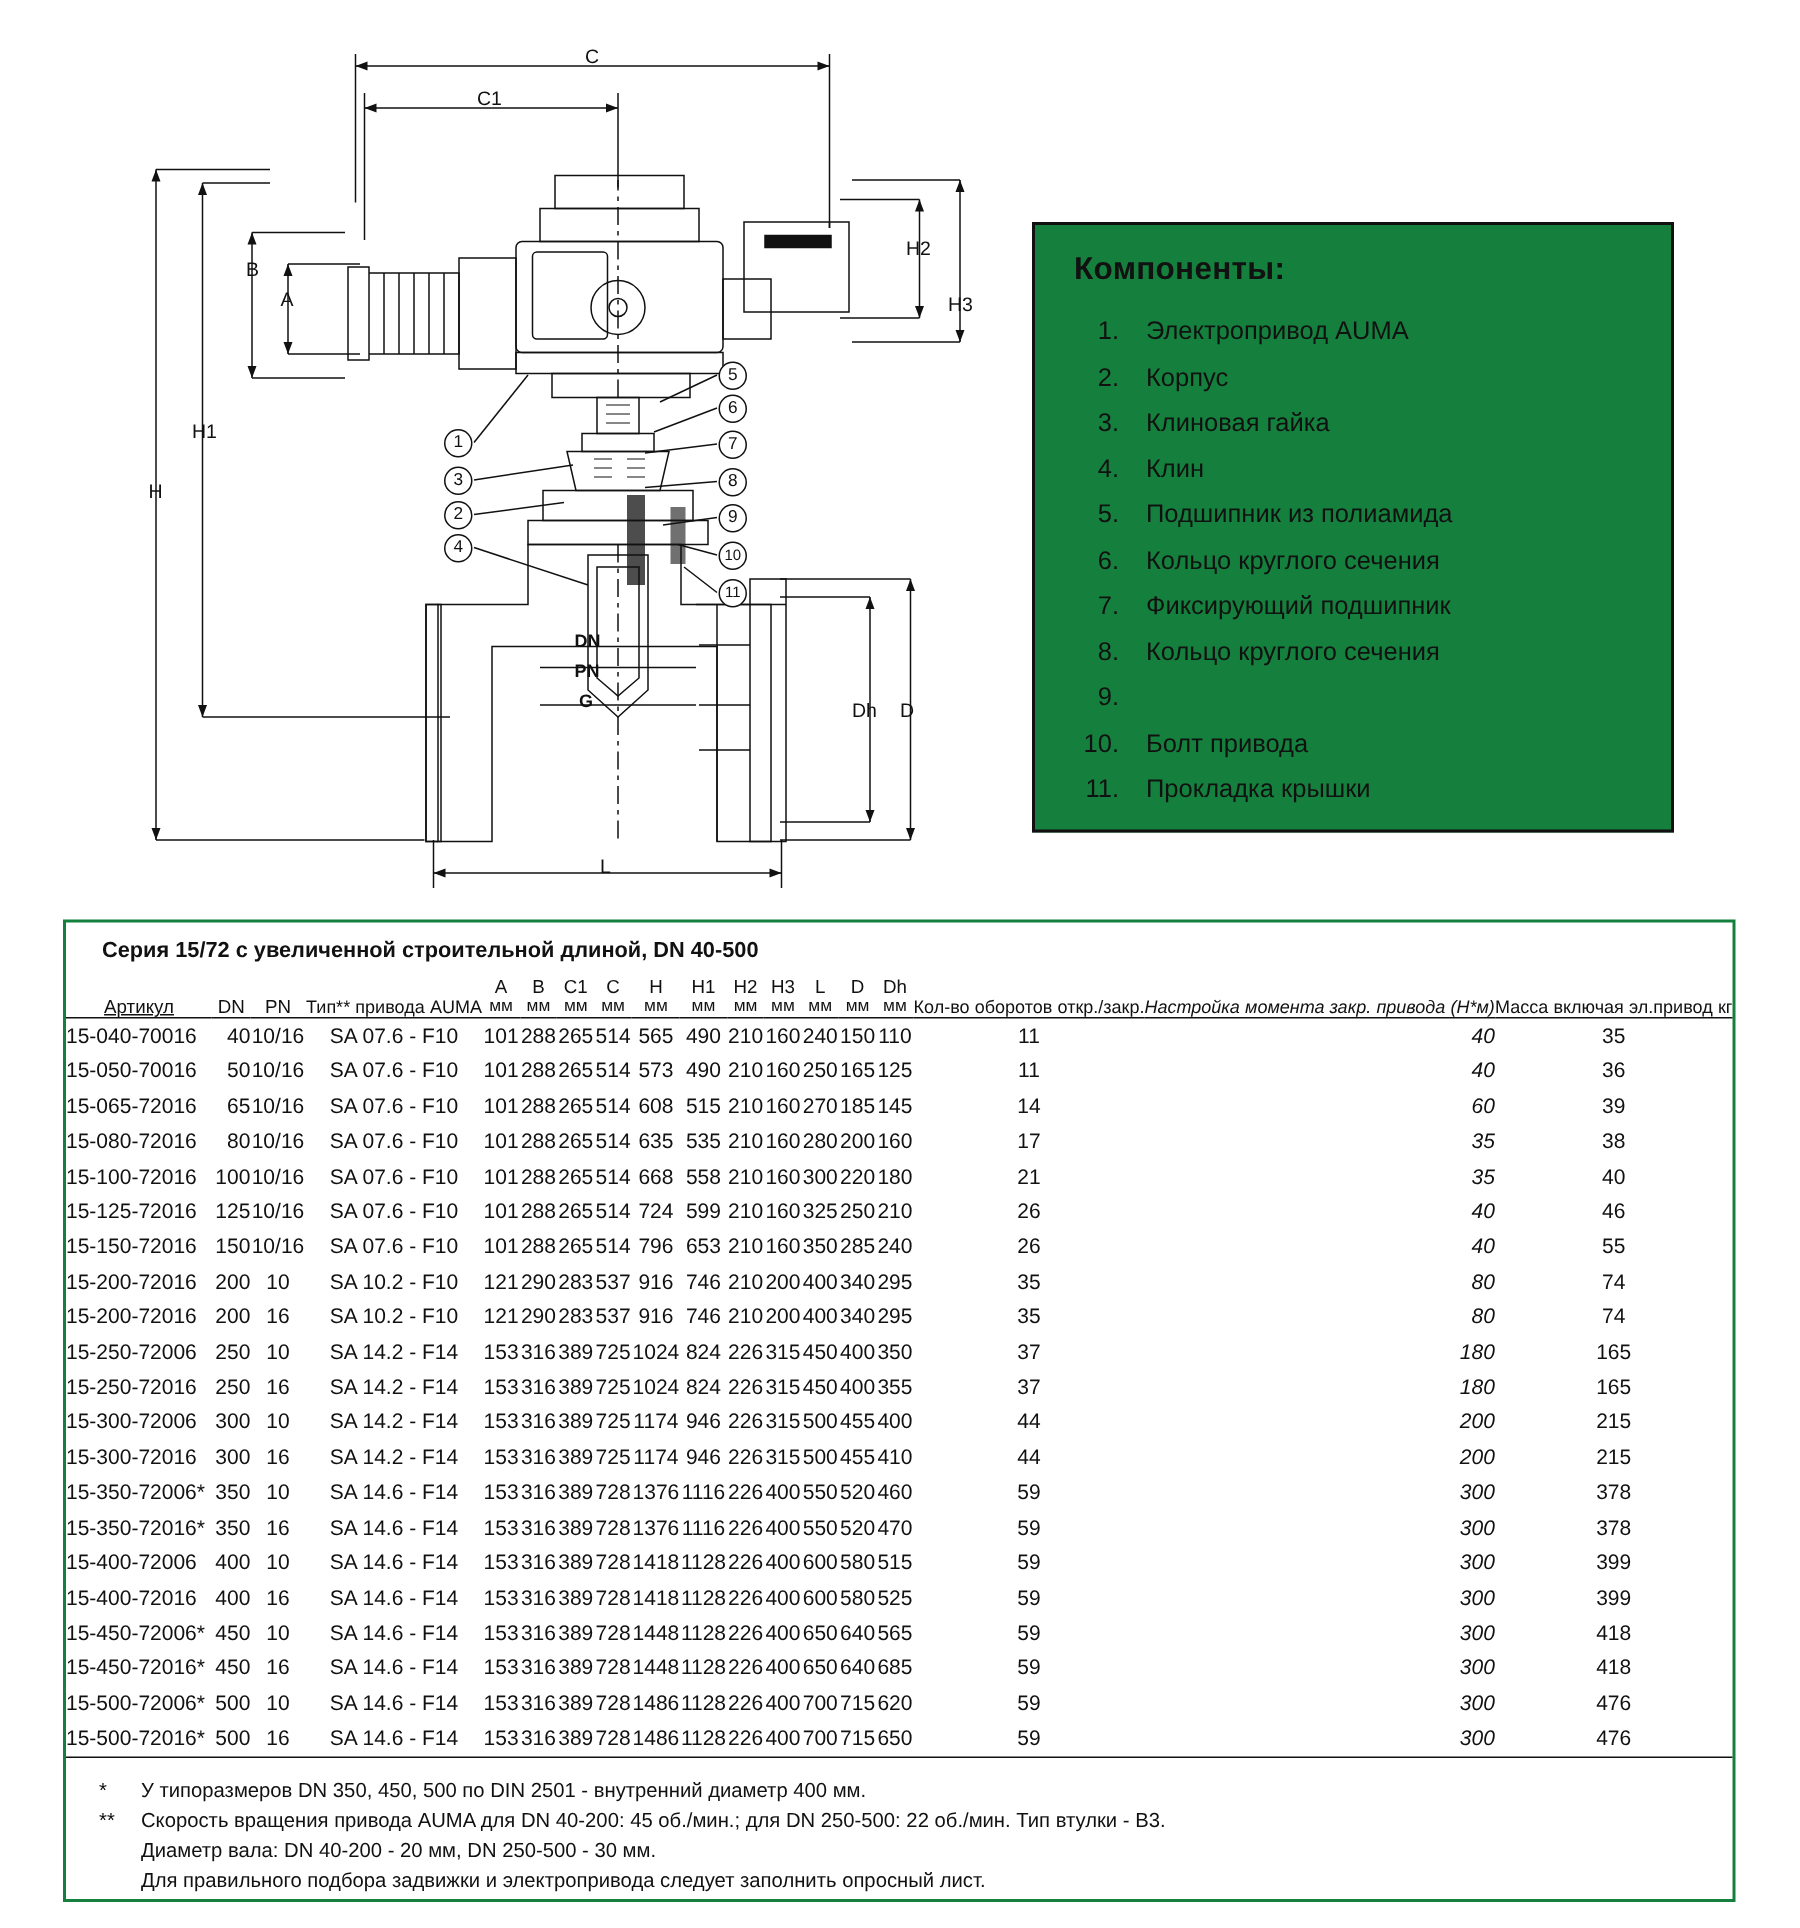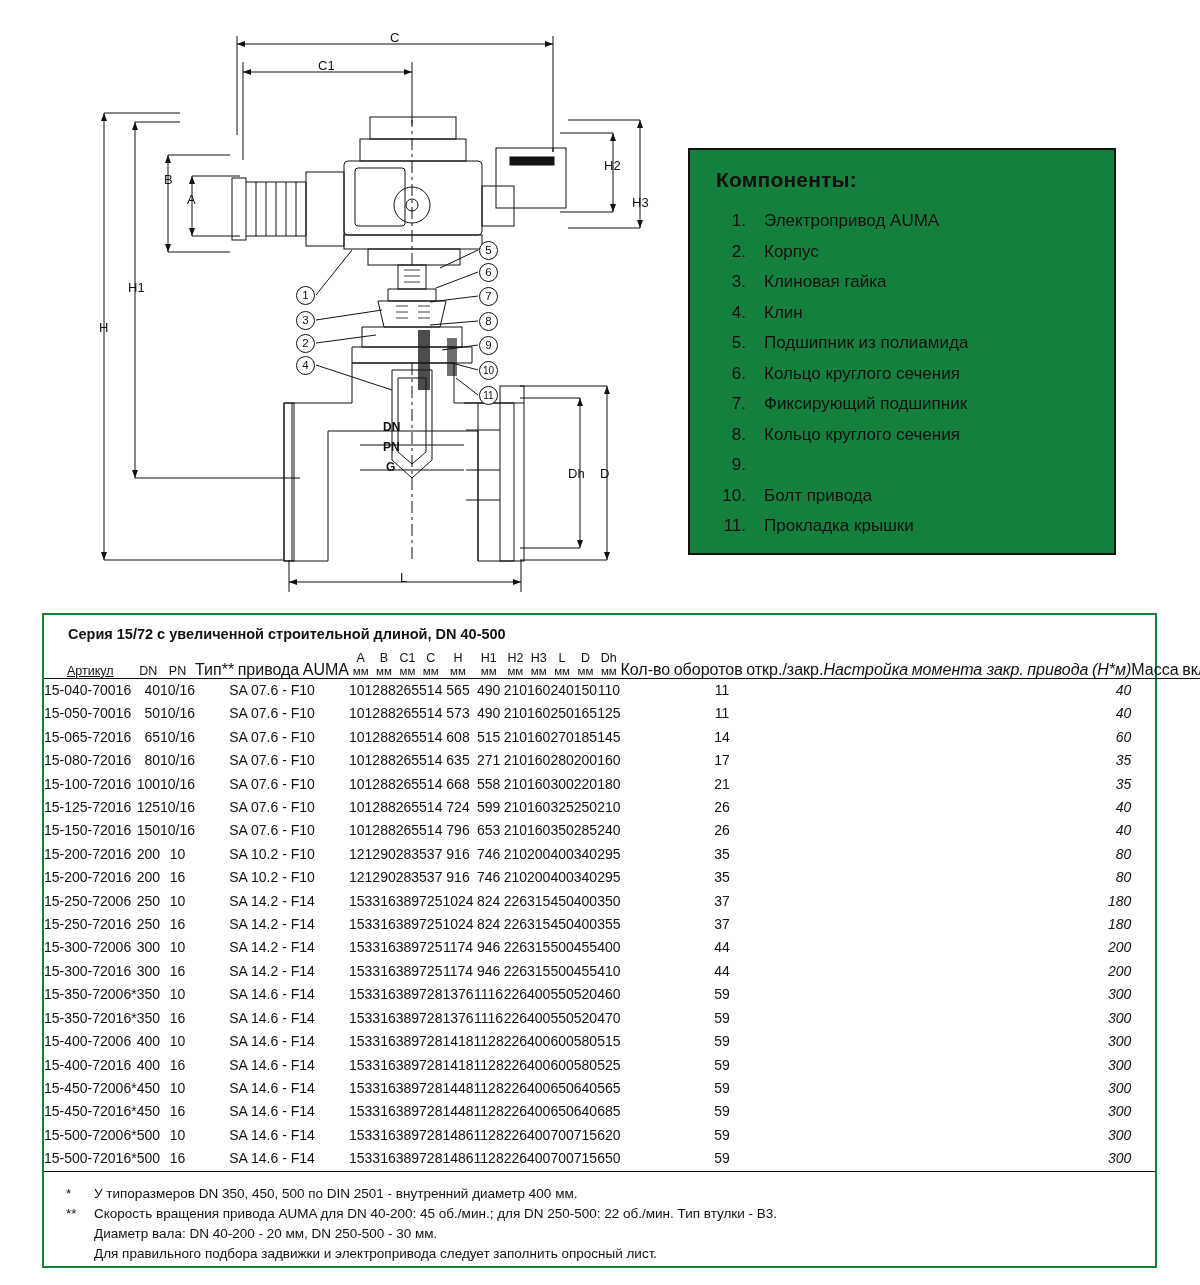--- a/index.html
+++ b/index.html
@@ -94,21 +94,21 @@
   .c-dn  { width: 58px; text-align: right; padding-right: 10px; }
   .c-pn  { width: 64px; text-align: center; }
   .c-typ { width: 128px; text-align: center; }
   .c-num { width: 48px; text-align: center; }
   .c-turn{ width: 74px; text-align: center; }
   .c-set { width: 84px; text-align: right; font-style: italic; }
   .c-mass{ width: 68px; text-align: center; }
   thead .c-art { text-align: center; padding-left: 0; text-decoration: underline; }
   thead .c-dn { text-align: center; padding-right: 0; }
   .unit { font-size: 11.5px; display: block; line-height: 13px; }
-  .hdr-two { font-size: 16px; line-height: 13.5px; }
+  .hdr-two { font-size: 12px; line-height: 13.5px; }
 
   .notes {
     padding: 12px 0 0 0;
     font-size: 13.5px;
     line-height: 20px;
   }
   .note-row { display: flex; padding-left: 22px; }
   .note-mark { width: 28px; flex: none; }
   .note-text { flex: 1 1 auto; }
   .note-cont { padding-left: 50px; }
@@ -490,21 +490,21 @@
           <tr>
             <td class="c-art">15-080-72016</td>
             <td class="c-dn">80</td>
             <td class="c-pn">10/16</td>
             <td class="c-typ">SA 07.6 - F10</td>
             <td class="c-num">101</td>
             <td class="c-num">288</td>
             <td class="c-num">265</td>
             <td class="c-num">514</td>
             <td class="c-num">635</td>
-            <td class="c-num">271</td>
+            <td class="c-num">535</td>
             <td class="c-num">210</td>
             <td class="c-num">160</td>
             <td class="c-num">280</td>
             <td class="c-num">200</td>
             <td class="c-num">160</td>
             <td class="c-turn">17</td>
             <td class="c-set">35</td>
             <td class="c-mass">38</td>
           </tr>
           <tr>

